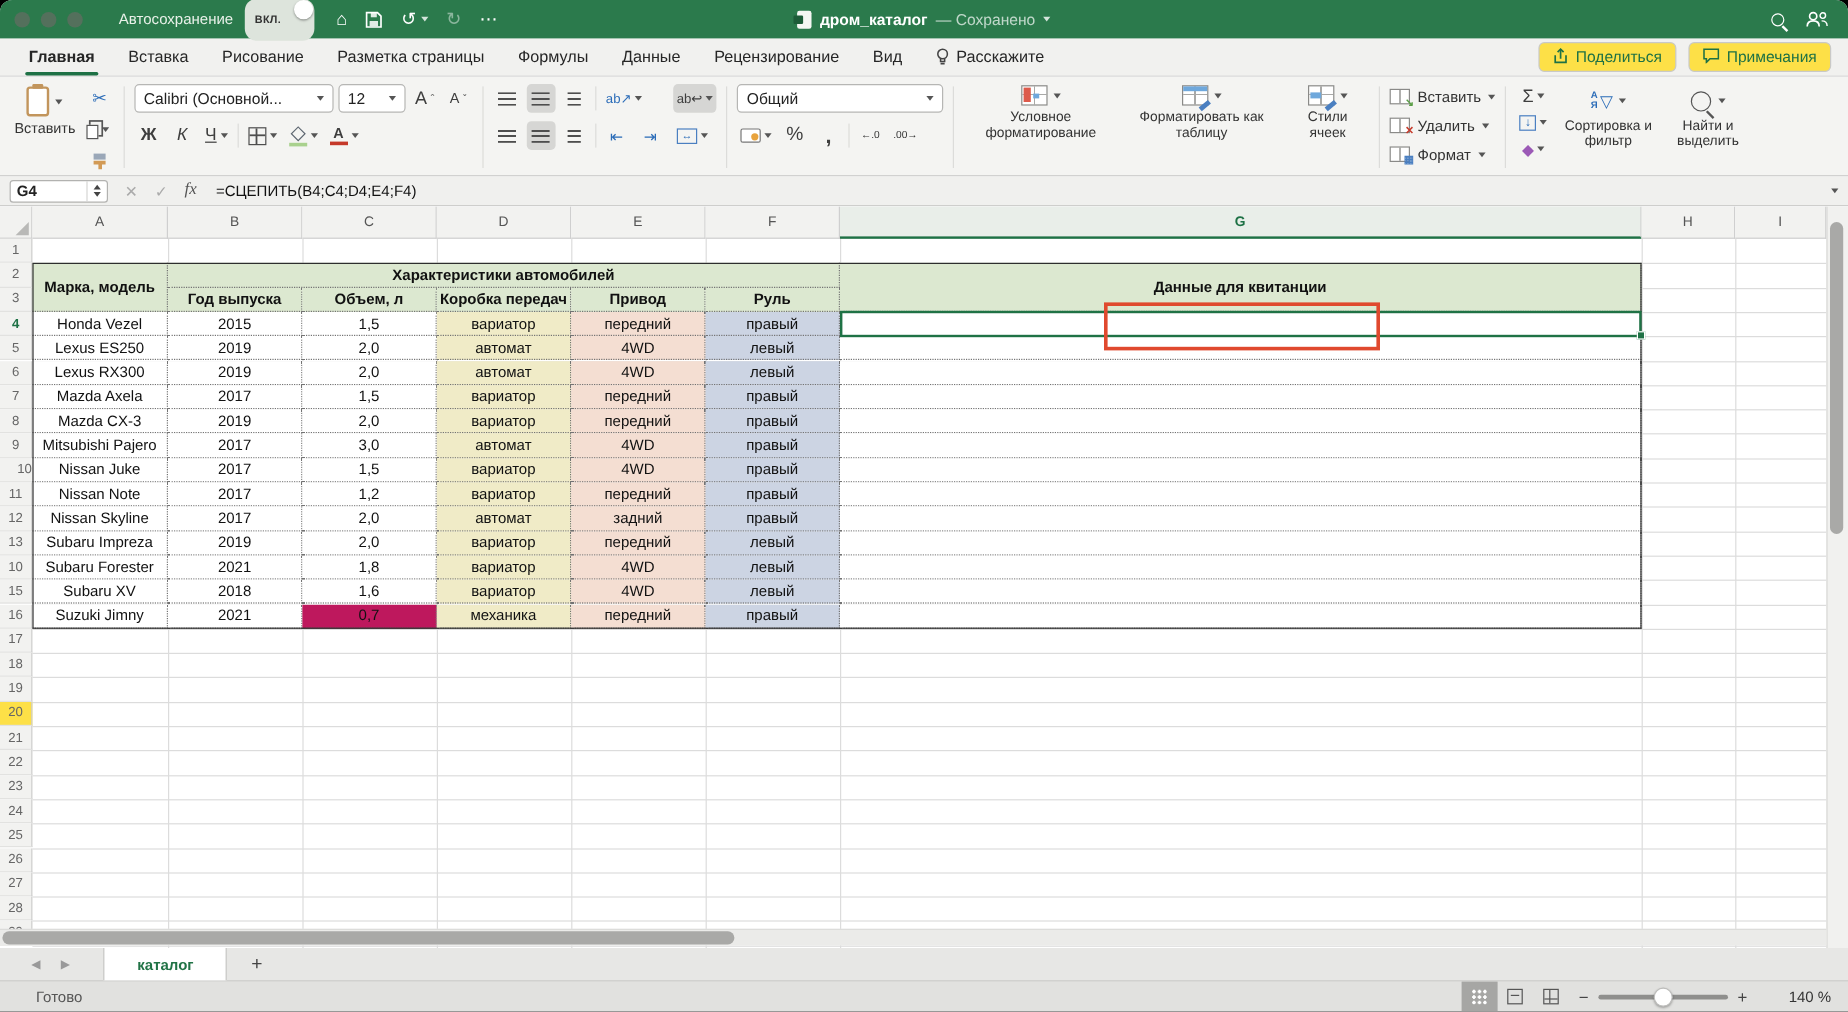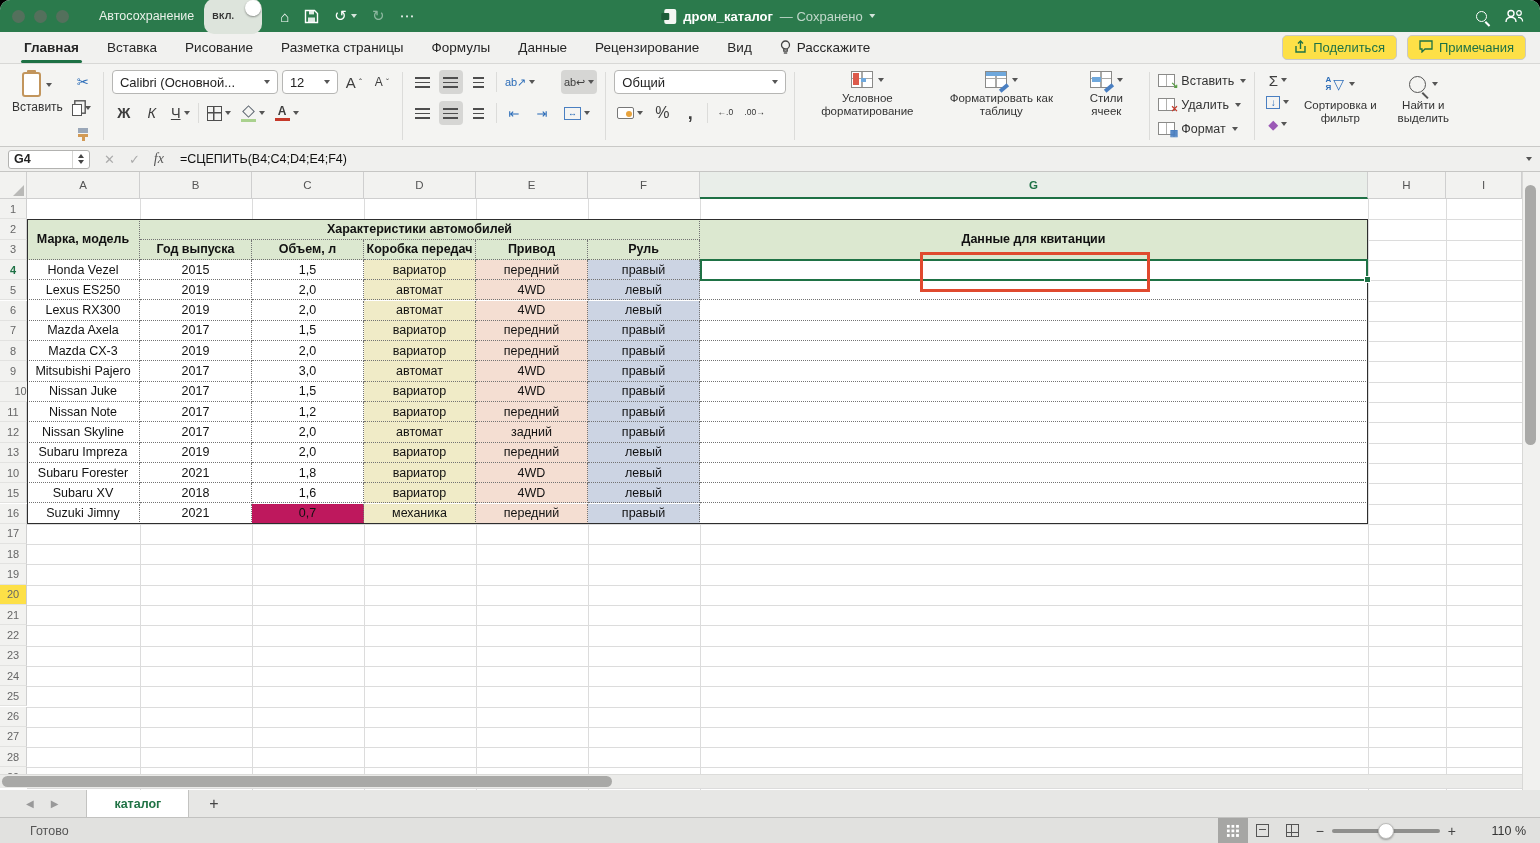--- a/index.html
+++ b/index.html
@@ -686,17 +686,17 @@
           <span class="vi-page"></span>
         </div>
       <div class="viewbtn">
           <span class="vi-break"></span>
         </div>
       <span class="zoom-minus">−</span>
       <div class="slider">
           <span class="knob"></span>
         </div>
       <span class="zoom-plus">+</span>
-      <span class="zoom-lvl">110 %</span>
+      <span class="zoom-lvl">140 %</span>
     </div>
   </div>
 
 </div>
 
 </body></html>

